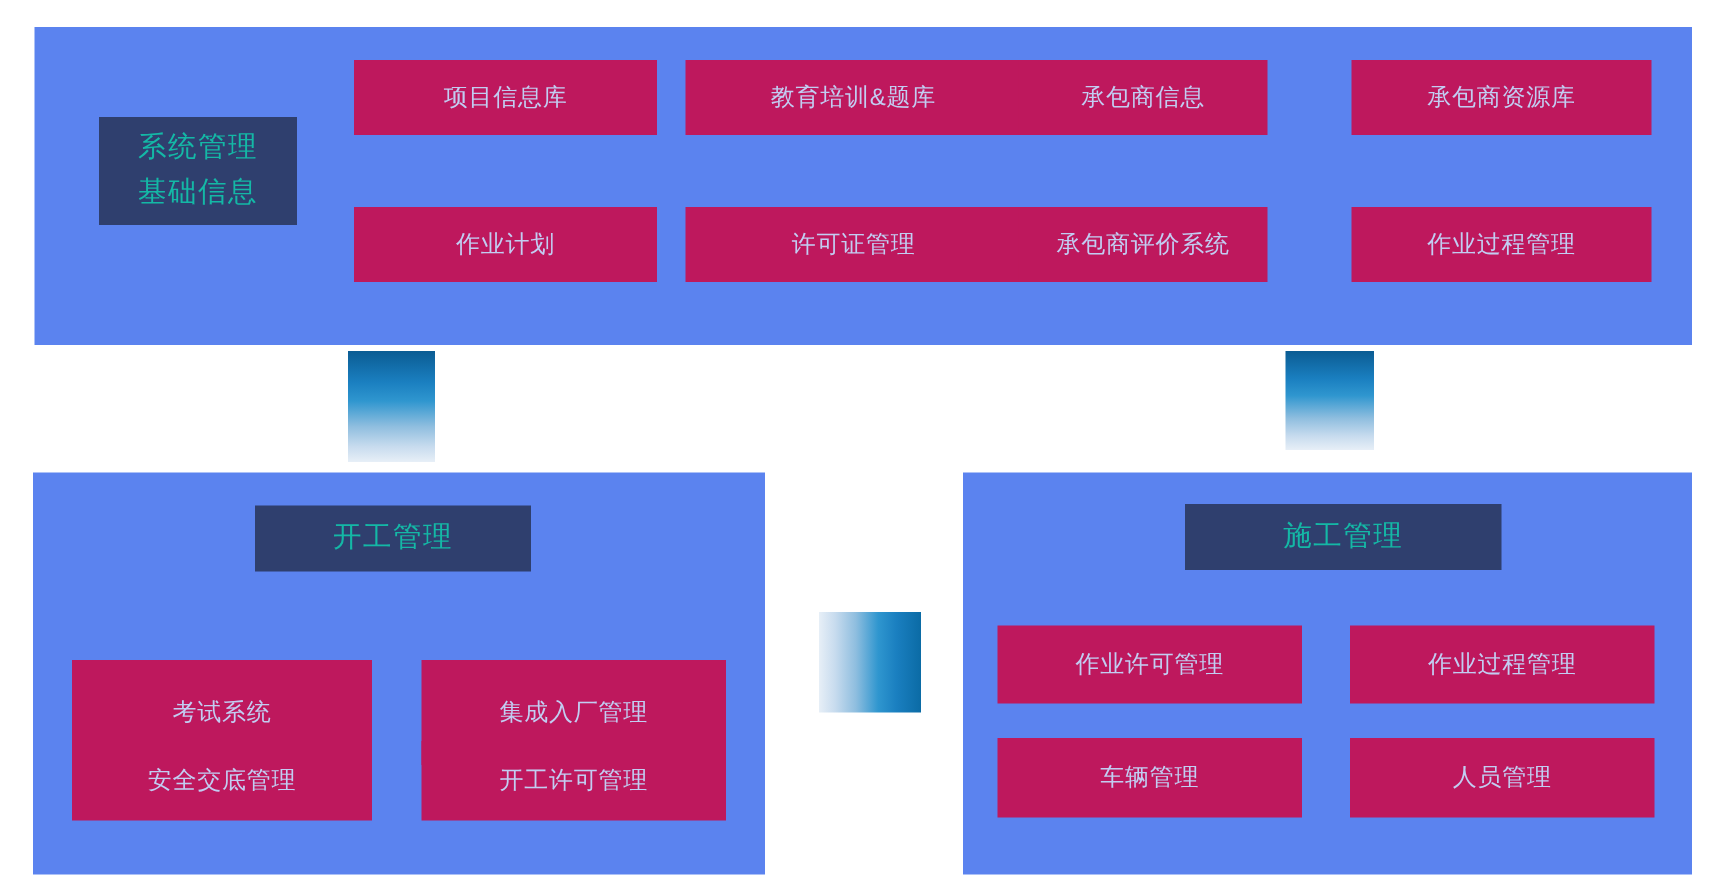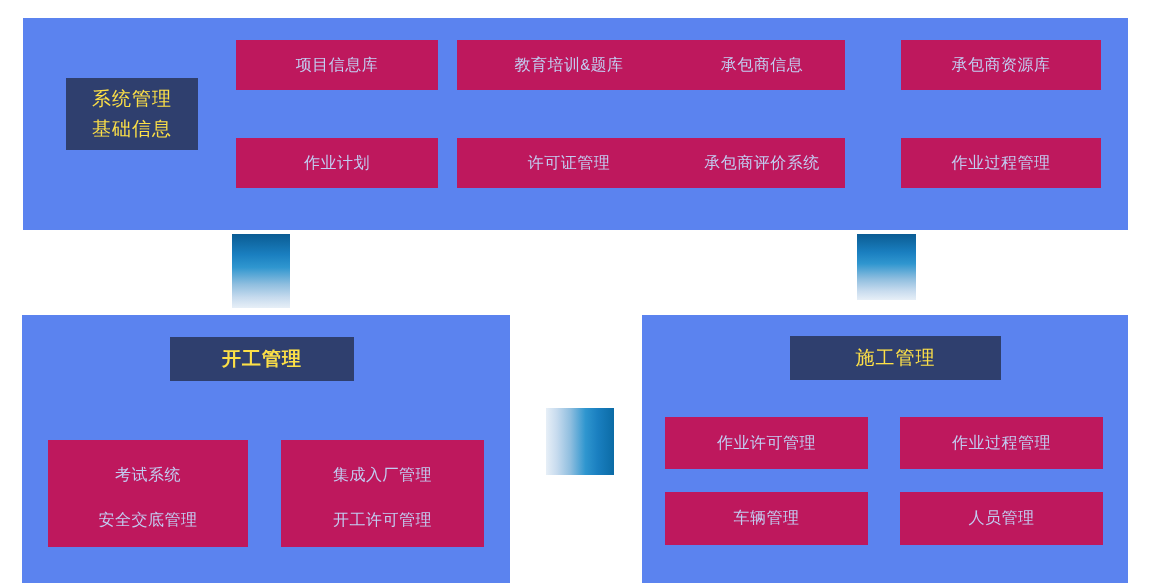--- a/index.html
+++ b/index.html
@@ -13,39 +13,39 @@
   
   .panel{position:absolute;background:#5b83ef;}
   #panel-top{left:23px;top:18px;width:1105px;height:212px;}
   #panel-bl{left:22px;top:315px;width:488px;height:268px;}
   #panel-br{left:642px;top:315px;width:486px;height:268px;}
 
   
   .group-title{
     position:absolute;background:#2f3f6e;
     display:flex;flex-direction:column;align-items:center;justify-content:center;
-    color:#fde047;font-size:19px;line-height:30px;letter-spacing:1px;
+    color:#14b8a6;font-size:19px;line-height:30px;letter-spacing:1px;
     text-align:center;white-space:pre-line;
   }
   #title-system{left:66px;top:78px;width:132px;height:72px;}
-  #title-bl{left:170px;top:337px;width:184px;height:44px;font-size:19px;font-weight:bold;}
+  #title-bl{left:170px;top:337px;width:184px;height:44px;font-size:19px;}
   #title-br{left:790px;top:336px;width:211px;height:44px;font-size:19px;}
 
   
   .card{
     position:absolute;background:#be185d;
     display:flex;align-items:center;justify-content:center;
     color:#c2cdf2;font-size:16px;letter-spacing:.5px;text-align:center;
   }
 
   
   .t-r1{top:40px;height:50px;}
   .t-r2{top:138px;height:50px;}
   .t-c1{left:236px;width:202px;}
-  .t-c2{left:457px;width:224px;font-family:Liberation Mono, monospace;}
+  .t-c2{left:457px;width:224px;}
   .t-c3{left:679px;width:166px;}
   .t-c4{left:901px;width:200px;}
 
   
   .b-r1{top:440px;height:70px;text-align:right;}
   .b-r2{top:494px;height:53px;}
   .bl-c1{left:48px;width:200px;}
   .bl-c2{left:281px;width:203px;}
   .br-c1{left:665px;width:203px;}
   .br-c2{left:900px;width:203px;}

